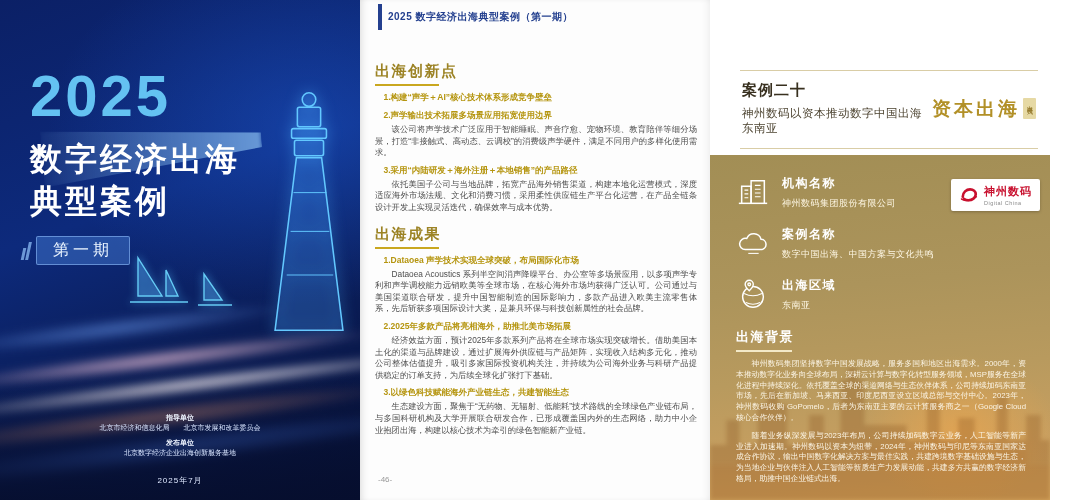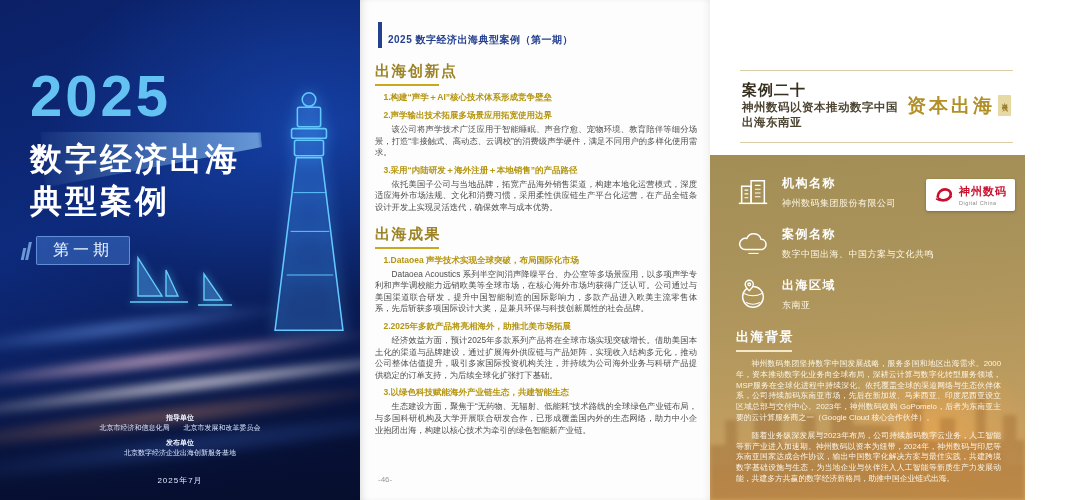--- a/index.html
+++ b/index.html
@@ -44,38 +44,38 @@
   .cover-footer { position:absolute; left:0; right:0; bottom:42px; text-align:center;
           font-size:7px; line-height:10px; color:#d9e5ff; z-index:3; }
   .cover-footer .lbl { font-weight:bold; margin-top:5px; color:#eef4ff; }
   .cover-footer .orgs span { margin:0 7px; }
   .cover-date { position:absolute; left:0; right:0; bottom:14px; text-align:center;
           font-size:8px; color:#dfe8ff; letter-spacing:1px; z-index:3; }
 
   
   .page-mid { position:relative; width:350px; height:500px; flex:none; background:#fdfdfd;
           box-shadow:inset 6px 0 10px -6px rgba(0,0,0,.18), inset -6px 0 10px -6px rgba(0,0,0,.10); }
-  .mid-header { position:absolute; top:22px; left:18px; display:flex; align-items:flex-end; gap:6px; }
+  .mid-header { position:absolute; top:4px; left:18px; display:flex; align-items:center; gap:6px; }
   .vbar { width:4px; height:26px; background:#24408f; flex:none; }
   .mid-header-text { font-size:10px; font-weight:bold; color:#24408f; letter-spacing:.5px; padding-bottom:1px; }
   .mid-content { position:absolute; top:62px; left:15px; right:13px; }
   .gold-h2 { font-size:15px; font-weight:800; color:#9c8325; letter-spacing:1.5px; }
   .gold-h2::after { content:""; display:block; width:64px; height:2px; background:#c9a71f; margin-top:3px; }
   .sub-h4 { font-size:8.5px; font-weight:bold; color:#b5950f; margin:6px 0 2px; text-indent:1em; }
   .body-p { font-size:8.3px; line-height:11.6px; color:#4e4e4e; text-align:justify; text-indent:2em; }
   .sect2 { margin-top:11px; }
   .pageno { position:absolute; bottom:16px; left:18px; font-size:8px; color:#999; }
 
   
-  .page-right { position:relative; width:315px; height:500px; flex:none; background:#fff; overflow:hidden; }
+  .page-right { position:relative; width:340px; height:500px; flex:none; background:#fff; overflow:hidden; }
   .case-header { position:absolute; top:70px; left:30px; right:12px;
           border-top:1px solid #d9cda6; border-bottom:1px solid #d9cda6;
           padding:10px 2px 12px; display:flex; justify-content:space-between; align-items:center; }
   .case-no { font-size:15px; font-weight:800; color:#38301f; letter-spacing:1px; }
-  .case-title { font-size:11.5px; font-weight:700; color:#4c4330; margin-top:0; letter-spacing:.5px; }
+  .case-title { font-size:11.5px; font-weight:400; color:#4c4330; margin-top:6px; letter-spacing:.5px; }
   .case-tag { display:flex; gap:3px; align-items:stretch; flex:none; }
   .tag-main { display:flex; font-size:19px; font-weight:900;
           color:#b29027; line-height:21px; letter-spacing:3px; }
   .tag-side { writing-mode:vertical-rl; background:#e6d9a4; color:#93782a; font-size:6px;
           padding:3px 2px; letter-spacing:1px; border-radius:1px; }
   .gold-card { position:absolute; top:155px; left:0; right:0; bottom:0; overflow:hidden;
           background:linear-gradient(175deg,#a28e55 0%,#ac945b 38%,#b89a5e 62%,#c89f60 84%,#d6a75f 100%); }
   .card-glow { position:absolute; right:-40px; bottom:-30px; width:260px; height:200px;
           background:radial-gradient(closest-side, rgba(255,170,70,.45), transparent 75%); }
   .skyline { position:absolute; bottom:0; left:0; width:100%; height:150px; filter:blur(2px); opacity:.5; }

